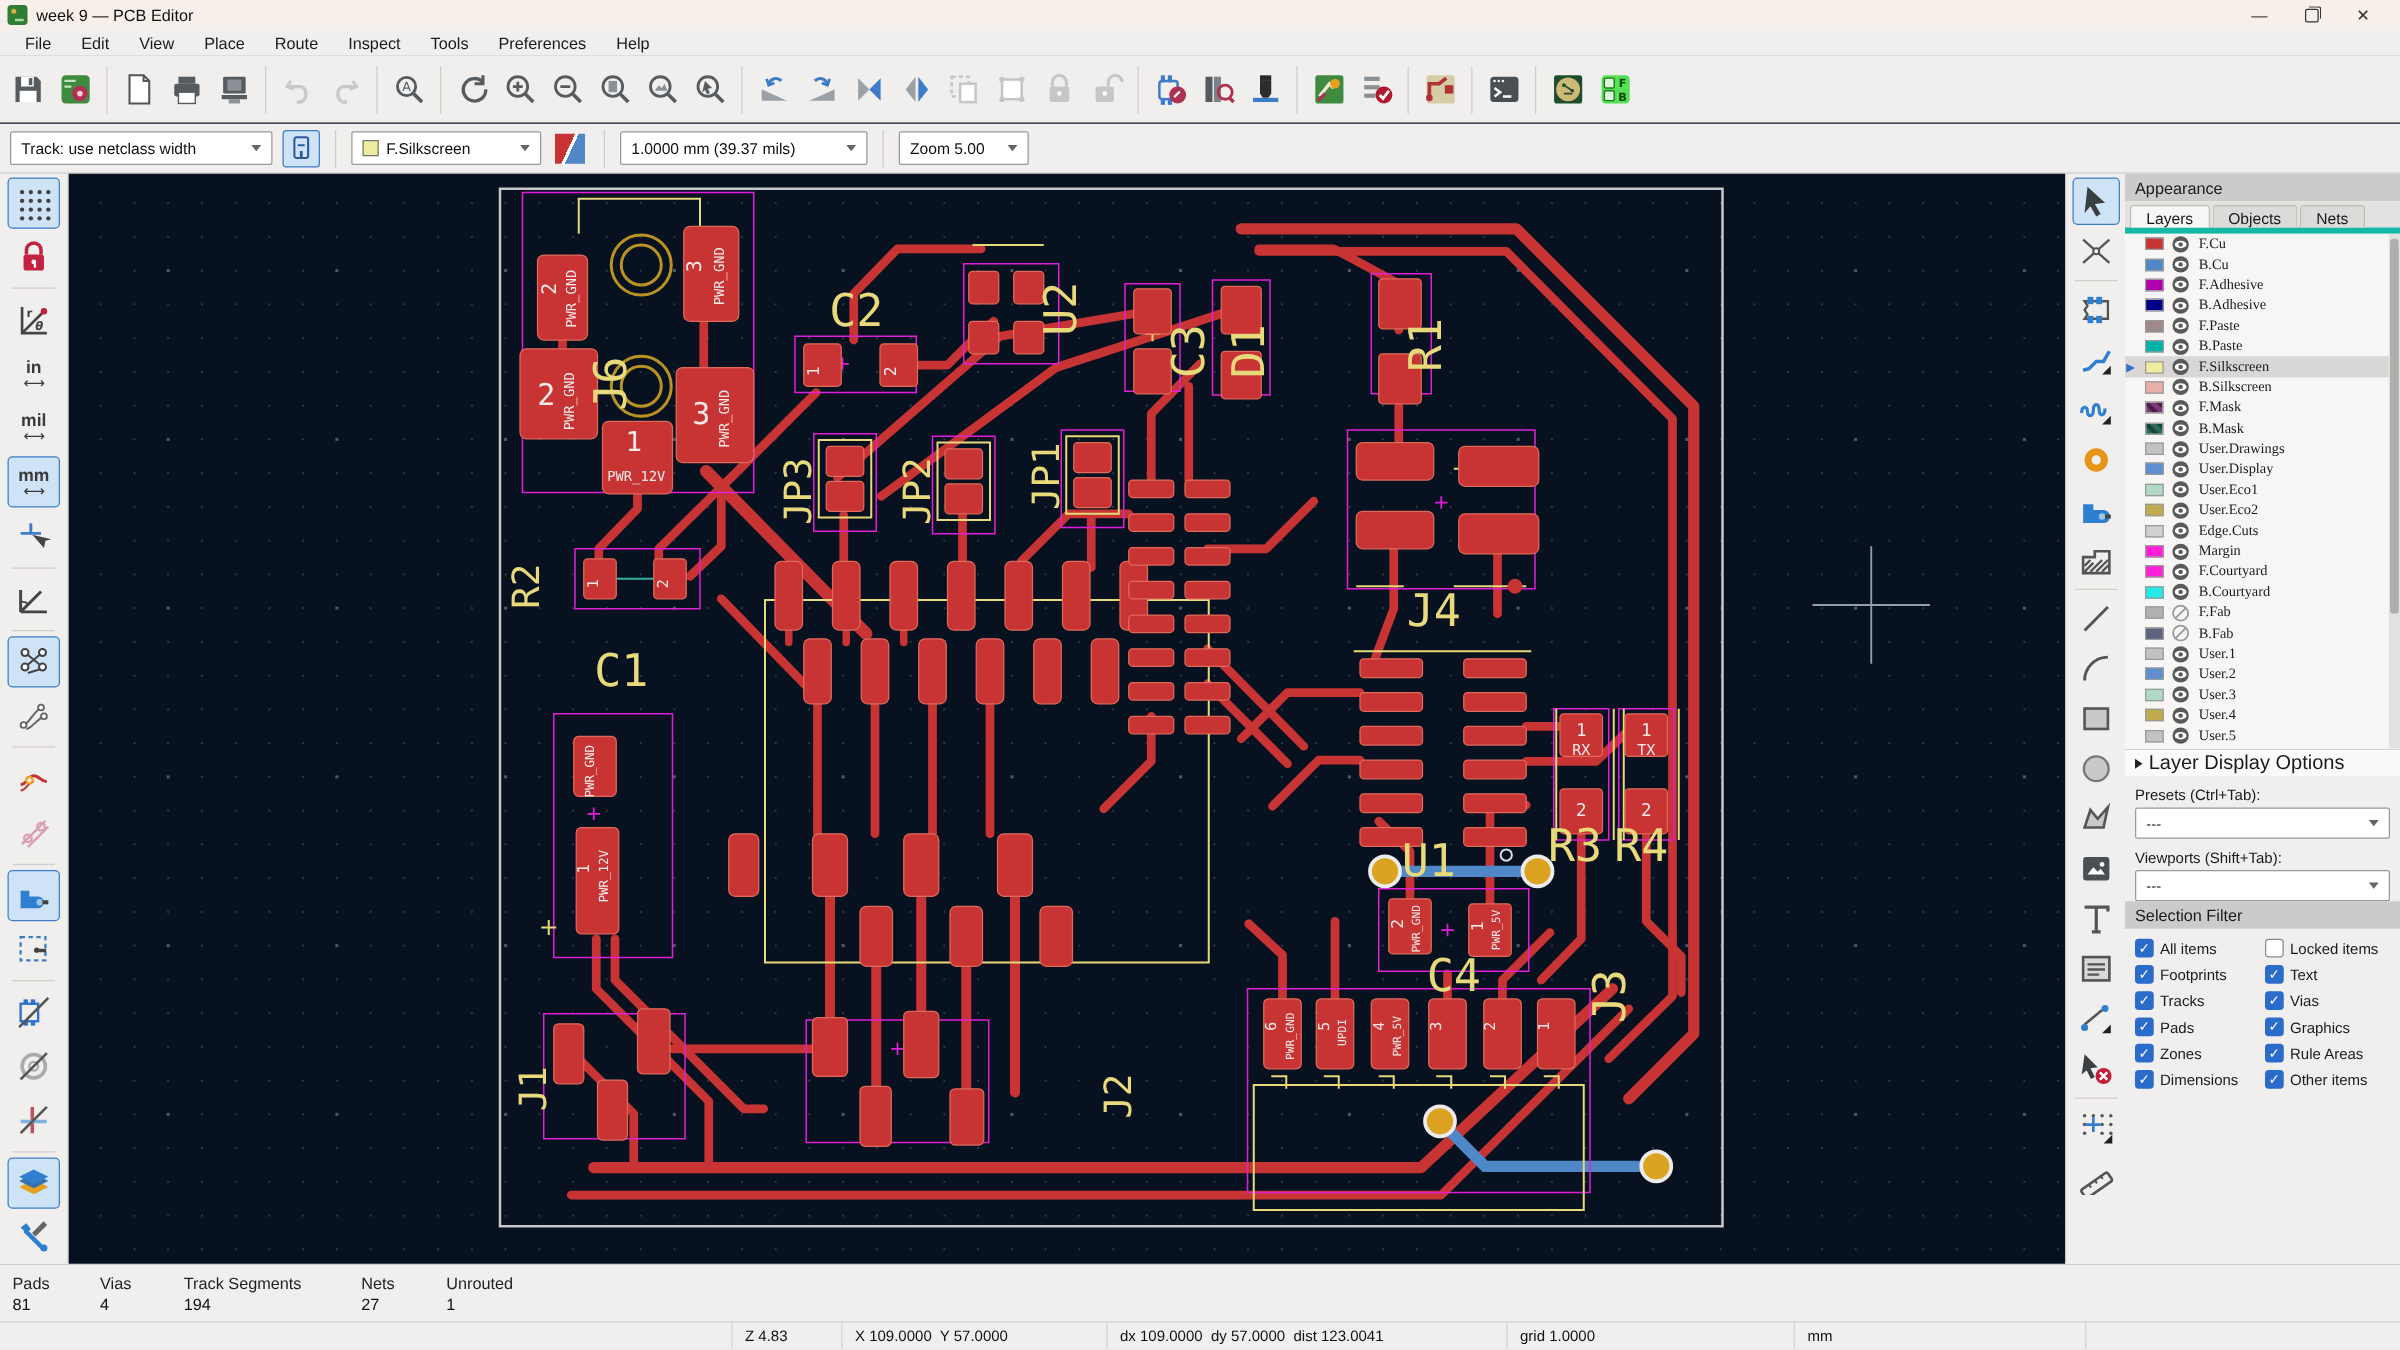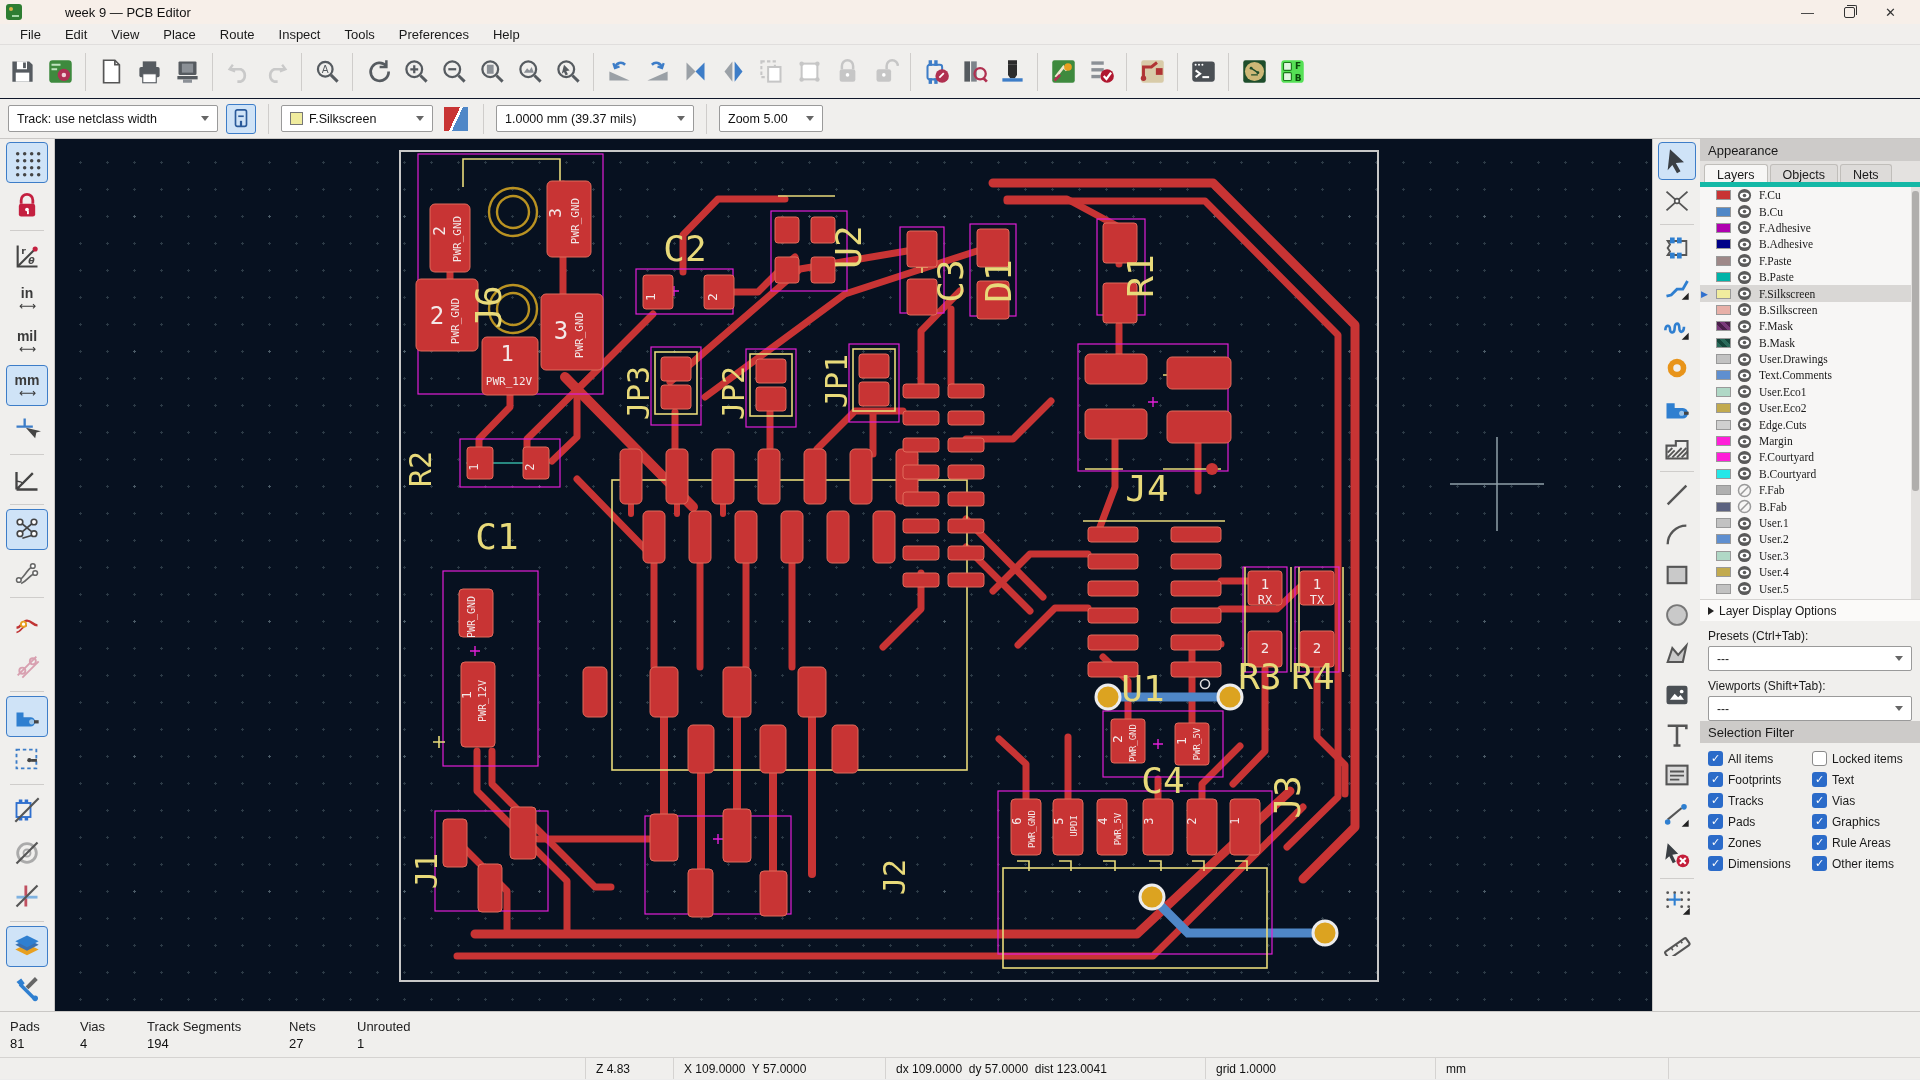--- a/index.html
+++ b/index.html
@@ -1,19 +1,19 @@
 <!DOCTYPE html>
 <html><head>
 <meta charset="utf-8">
 <style>
   html,body{margin:0;padding:0;width:1920px;height:1080px;overflow:hidden;
     font-family:"Liberation Sans",sans-serif;background:#ececec;-webkit-font-smoothing:antialiased;}
   *{box-sizing:border-box;}
   
-  #titlebar{height:24px;background:#f7efe9;display:flex;align-items:center;padding:0 6px;font-size:13px;color:#111;gap:36px;}
+  #titlebar{height:24px;background:#f7efe9;display:flex;align-items:center;padding:0 6px;font-size:13px;color:#111;}
   #app-icon{width:16px;height:16px;border-radius:3px;background:#2e7d32;margin-right:7px;position:relative;}
   #app-icon:before{content:"";position:absolute;left:3px;top:3px;width:4px;height:4px;background:#d9b24a;border-radius:50%;}
   #app-icon:after{content:"";position:absolute;right:3px;bottom:3px;width:7px;height:2px;background:#a5d6a7;}
   #win-controls{margin-left:auto;display:flex;align-items:center;gap:30px;padding-right:18px;color:#333;}
   .winbtn{font-size:13px;line-height:1;cursor:default;}
   #max-btn{width:11px;height:11px;border:1.2px solid #333;border-radius:2px;position:relative;}
   #max-btn:before{content:"";position:absolute;left:2px;top:-3px;width:9px;height:9px;border-top:1.2px solid #333;border-right:1.2px solid #333;border-radius:0 2px 0 0;}
   
   #menubar{height:21px;background:#f1efed;display:flex;align-items:center;padding-left:8px;font-size:13px;color:#1a1a1a;border-bottom:1px solid #e0dedd;}
   .menu-item{padding:1px 12px;border-radius:3px;}
@@ -57,21 +57,21 @@
   .tab.active{background:#f7f6f5;}
   #layerlist{position:relative;height:412px;overflow:hidden;background:#f7f6f5;}
   .lrow{display:flex;align-items:center;height:16.4px;padding-left:6px;position:relative;}
   .lrow.selected{background:#d9d7d5;}
   .lrow .selarrow{position:absolute;left:1px;color:#2f6fce;font-size:9px;}
   .lswatch{width:15px;height:10px;border:1px solid #999;margin-left:10px;margin-right:6px;flex:none;}
   .leye{width:15px;height:15px;margin-right:7px;flex:none;}
   .lname{font-size:11.5px;white-space:nowrap;font-family:Liberation Serif, serif;}
   #list-scroll{position:absolute;right:0;top:0;width:9px;height:100%;background:#e4e2e0;}
   #list-thumb{position:absolute;right:1px;top:4px;width:7px;height:300px;background:#b0aeac;border-radius:3px;}
-  #ldo{height:22px;background:#fbfaf9;border-top:1px solid #d5d3d1;display:flex;align-items:center;padding-left:8px;font-size:12px;}
+  #ldo{height:22px;background:#fbfaf9;border-top:1px solid #d5d3d1;display:flex;align-items:center;padding-left:8px;font-size:16px;}
   #ldo .tri{width:0;height:0;border-top:4px solid transparent;border-bottom:4px solid transparent;border-left:6px solid #222;margin-right:5px;}
   .plabel{padding:8px 8px 3px;font-size:12px;}
   .pselect{height:25px;margin:0 8px;background:#fff;border:1px solid #9a9a9a;border-radius:2px;display:flex;align-items:center;padding:0 8px;font-size:12px;}
   .pselect .chev{margin-left:auto;width:0;height:0;border-left:4px solid transparent;border-right:4px solid transparent;border-top:5px solid #666;}
   #selfilter-head{margin-top:0;}
   #filter-grid{display:grid;grid-template-columns:1fr 1fr;padding:8px 4px 0 8px;row-gap:6px;}
   .cbitem{display:flex;align-items:center;gap:5px;font-size:12px;}
   .cb{width:15px;height:15px;border-radius:3px;background:#2b6bc9;color:#fff;font-size:11px;display:flex;align-items:center;justify-content:center;flex:none;}
   .cb.un{background:#fff;border:1px solid #8a8a8a;color:transparent;}
   
@@ -1105,21 +1105,21 @@
             </svg></span>
           <span class="lname">User.Drawings</span>
         </div>
         <div class="lrow">
           <span class="lswatch" style="background: rgb(95, 143, 208);"></span>
           <span class="leye"><svg viewBox="0 0 16 16" width="15" height="15">
               <circle cx="8" cy="8" r="7" fill="#5a5a5a"></circle>
               <ellipse cx="8" cy="8" rx="5" ry="3.2" fill="#fff"></ellipse>
               <circle cx="8" cy="8" r="1.9" fill="#5a5a5a"></circle>
             </svg></span>
-          <span class="lname">Text.Comments</span>
+          <span class="lname">User.Display</span>
         </div>
         <div class="lrow">
           <span class="lswatch" style="background: rgb(176, 216, 198);"></span>
           <span class="leye"><svg viewBox="0 0 16 16" width="15" height="15">
               <circle cx="8" cy="8" r="7" fill="#5a5a5a"></circle>
               <ellipse cx="8" cy="8" rx="5" ry="3.2" fill="#fff"></ellipse>
               <circle cx="8" cy="8" r="1.9" fill="#5a5a5a"></circle>
             </svg></span>
           <span class="lname">User.Eco1</span>
         </div>

